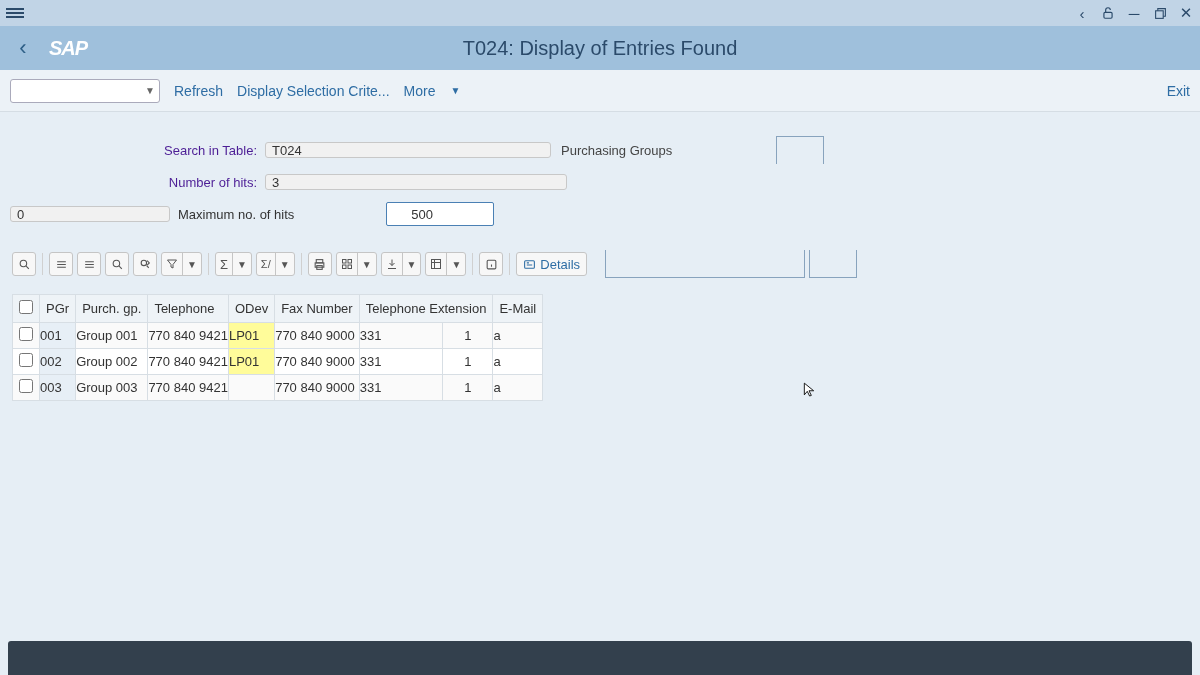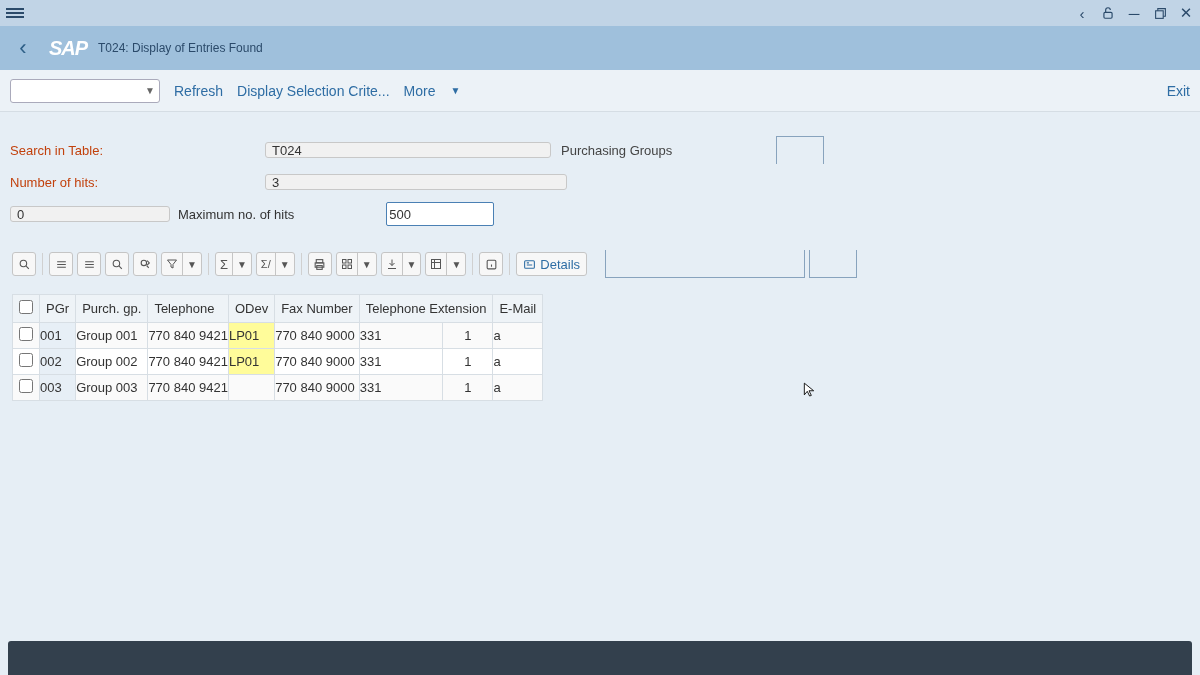--- a/index.html
+++ b/index.html
@@ -11,35 +11,35 @@
   .window-bar-right { display: flex; align-items: center; gap: 10px; }
   .ham-icon { width: 18px; height: 14px; display: inline-block; cursor: pointer; }
   .ham-icon span { display:block; height:2px; background:#2b4a6a; margin:2px 0;}
   .win-icon { width: 16px; height:16px; display:inline-flex; align-items:center; justify-content:center; color:#2b4a6a; cursor:pointer; font-size:15px; }
   
   
   .title-bar { height: 44px; background:#9fc0dc; display:flex; align-items:center; padding:0 8px; }
   .title-back { width:30px; height:30px; display:flex; align-items:center; justify-content:center; color:#2e5f87; font-size:22px; cursor:pointer; }
   .logo-area { width:60px; display:flex; align-items:center; justify-content:center;}
   .sap-logo { font-weight:bold; font-style:italic; font-size:20px; color:#fff; letter-spacing:-1px;}
-  .title-text { flex:1; color:#2b4a6a; font-size:12px; }
+  .title-text { flex:1; text-align:center; color:#2b4a6a; font-size:20px; }
   
   
   .app-toolbar { height: 42px; background:#ecf2f7; border-bottom:1px solid #d5dde4; display:flex; align-items:center; padding:0 10px; gap:14px;}
   .combo-empty { width:150px; height:24px; background:#fff; border:1px solid #aab; border-radius:3px; display:flex; align-items:center; justify-content:flex-end; padding-right:4px; color:#666;}
   .link { color:#2e6da4; cursor:pointer; font-size:14px; }
   .link-more { display:flex; align-items:center; gap:15px;}
   .spacer { flex:1; }
   
   
   .form-area { padding: 22px 10px 14px 10px; }
   .form-row { display:flex; align-items:center; height: 32px; }
-  .form-label { width: 255px; padding-right:8px; color:#c2410c; }
+  .form-label { width: 255px; text-align:right; padding-right:8px; color:#4c1d95; }
   .ro-input { height:16px; border:1px solid #c8c8c8; background:#f1f1f1; padding:0 6px; color:#333; display:flex; align-items:center; border-radius:3px;}
-  .rw-input { height:24px; border:1px solid #4a80b4; background:#fff; padding:0 2px; color:#333; display:flex; align-items:center; border-radius:2px;}
+  .rw-input { height:24px; border:1px solid #4a80b4; background:#fff; padding:0 24px; color:#333; display:flex; align-items:center; border-radius:2px;}
   .desc-text { padding-left:6px; color:#444;}
   .box-outline { border:1px solid #88a3bd; border-bottom:none; height:28px;}
   
   
   .alv-toolbar { display:flex; align-items:center; gap:4px; padding:6px 12px 8px 12px;}
   .tbtn { height:24px; min-width:24px; padding:0 4px; border:1px solid #c5c5c5; border-radius:3px; background:#f7f7f7; display:inline-flex; align-items:center; justify-content:center; color:#555; cursor:pointer; font-size:13px;}
   .tbtn.split { padding:0; }
   .tbtn.split .main{ padding:0 4px; border-right:1px solid #c5c5c5; height:100%; display:flex; align-items:center;}
   .tbtn.split .arrow{ padding:0 4px; font-size:10px;}
   .tsep { width:1px; height:22px; background:#d0d0d0; margin:0 2px;}

